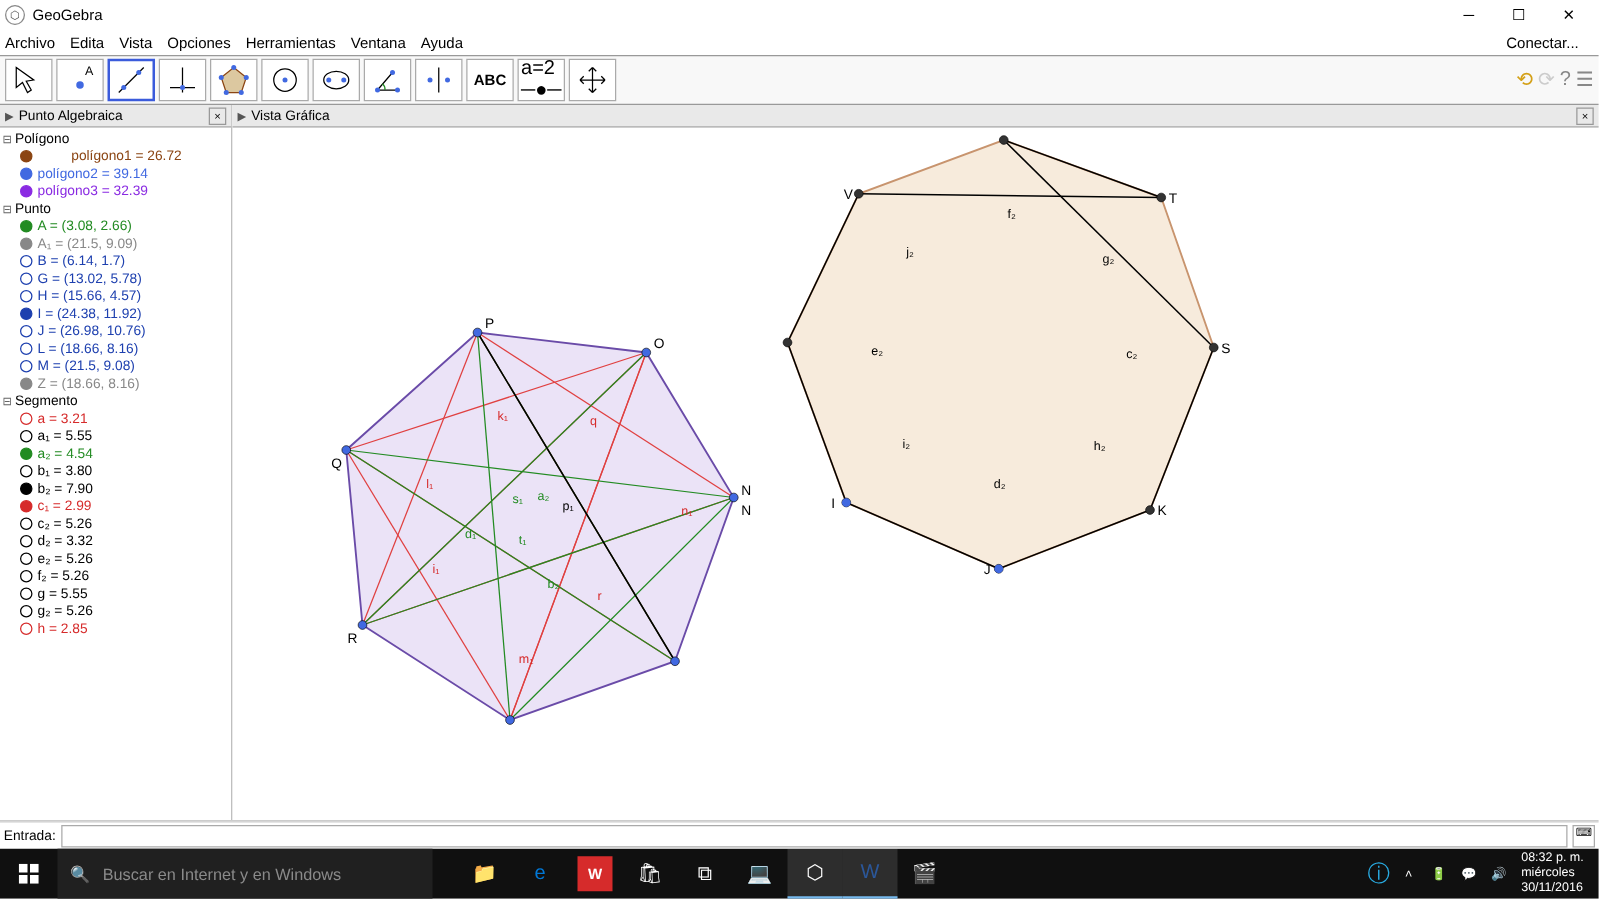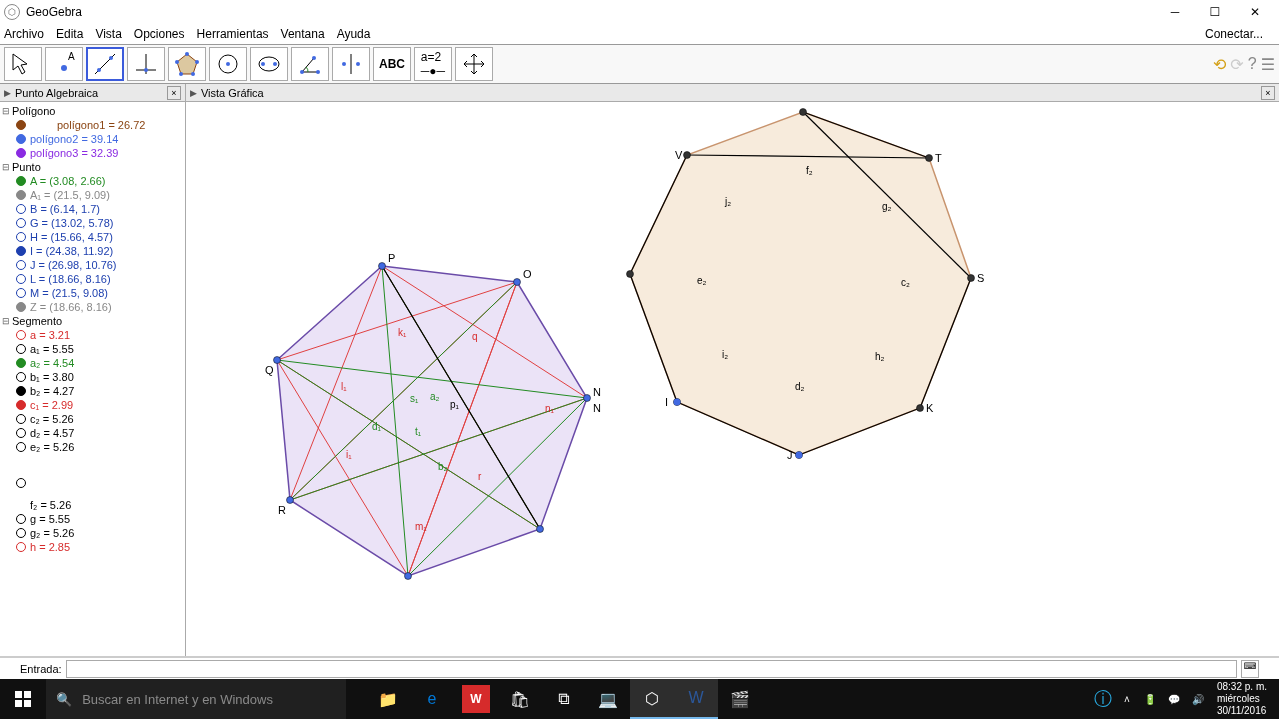--- a/index.html
+++ b/index.html
@@ -28,21 +28,21 @@
 .tree { flex: 1; overflow-y: auto; font-size: 11px; padding: 2px; }
 .tree::-webkit-scrollbar { width: 14px; }
 .tree::-webkit-scrollbar-track { background: #f0f0f0; }
 .tree::-webkit-scrollbar-thumb { background: #c8c8c8; }
 .cat { display: flex; align-items: center; padding: 1px 0; }
 .cat .tgl { width: 10px; font-size: 9px; color: #666; }
 .item { display: flex; align-items: center; padding: 1px 0 1px 14px; }
 .bullet { width: 10px; height: 10px; border: 1px solid #888; border-radius: 50%; margin-right: 4px; flex-shrink: 0; }
 .graphics { flex: 1; position: relative; background: #fff; }
 .graphics svg { position: absolute; top: 0; left: 0; }
-.input-bar { height: 22px; display: flex; align-items: center; font-size: 11px; padding: 0 20px; border-top: 1px solid #ccc; }
+.input-bar { height: 22px; display: flex; align-items: center; font-size: 11px; padding: 0 3px; border-top: 1px solid #ccc; }
 .input-bar input { flex: 1; height: 18px; border: 1px solid #aaa; margin: 0 4px; font-size: 11px; padding: 0 2px; }
 .input-bar .kb { width: 18px; height: 18px; border: 1px solid #aaa; font-size: 9px; text-align: center; }
 .taskbar { height: 40px; background: #101010; display: flex; align-items: center; color: #fff; }
 .start { width: 46px; height: 40px; display: flex; align-items: center; justify-content: center; }
 .search-box { flex: 0 0 300px; height: 40px; display: flex; align-items: center; padding: 0 10px; color: #8a8a8a; font-size: 13px; background: #202020; }
 .task-icons { display: flex; align-items: center; height: 40px; margin-left: 20px; }
 .task-icon { width: 44px; height: 40px; display: flex; align-items: center; justify-content: center; font-size: 16px; }
 .task-icon.running { border-bottom: 2px solid #76b9ed; background: rgba(255,255,255,.12); }
 .tray { margin-left: auto; display: flex; align-items: center; padding-right: 6px; font-size: 10px; }
 .tray-icon { width: 24px; text-align: center; }
@@ -133,21 +133,21 @@
       </svg>
     </div>
   <div class="tool">
       <svg viewBox="0 0 28 28">
         <line x1="14" y1="4" x2="14" y2="24" stroke="#000"></line>
         <circle cx="7" cy="14" r="2" fill="#4169e1"></circle>
         <circle cx="21" cy="14" r="2" fill="#4169e1"></circle>
       </svg>
     </div>
   <div class="tool" style="font-weight:bold;font-size:12px">ABC</div>
-  <div class="tool" style="font-size:12px">a=2<br>─●─</div>
+  <div class="tool" style="font-size:16px">a=2<br>─●─</div>
   <div class="tool">
       <svg viewBox="0 0 28 28">
         <path d="M14 4 L14 24 M4 14 L24 14 M14 4 L11 7 M14 4 L17 7 M14 24 L11 21 M14 24 L17 21 M4 14 L7 11 M4 14 L7 17 M24 14 L21 11 M24 14 L21 17" stroke="#000" fill="none"></path>
       </svg>
     </div>
   <div class="toolbar-right">
     <span style="color:#d4a017">⟲</span>
     <span style="color:#ccc">⟳</span>
     <span style="color:#888">?</span>
     <span style="color:#888">☰</span>
@@ -231,41 +231,41 @@
           <div class="item">
             <span class="bullet" style="border-color: rgb(34, 139, 34); background: rgb(34, 139, 34);"></span>
             <span style="color: rgb(34, 139, 34);">a₂ = 4.54</span>
           </div>
           <div class="item">
             <span class="bullet" style="border-color: rgb(0, 0, 0);"></span>
             <span style="color: rgb(0, 0, 0);">b₁ = 3.80</span>
           </div>
           <div class="item">
             <span class="bullet" style="border-color: rgb(0, 0, 0); background: rgb(0, 0, 0);"></span>
-            <span style="color: rgb(0, 0, 0);">b₂ = 4.27</span>
+            <span style="color: rgb(0, 0, 0);">b₂ = 7.90</span>
           </div>
           <div class="item">
             <span class="bullet" style="border-color: rgb(214, 43, 43); background: rgb(214, 43, 43);"></span>
             <span style="color: rgb(214, 43, 43);">c₁ = 2.99</span>
           </div>
           <div class="item">
             <span class="bullet" style="border-color: rgb(0, 0, 0);"></span>
             <span style="color: rgb(0, 0, 0);">c₂ = 5.26</span>
           </div>
           <div class="item">
             <span class="bullet" style="border-color: rgb(0, 0, 0);"></span>
-            <span style="color: rgb(0, 0, 0);">d₂ = 4.57</span>
+            <span style="color: rgb(0, 0, 0);">d₂ = 3.32</span>
           </div>
           <div class="item">
             <span class="bullet" style="border-color: rgb(0, 0, 0);"></span>
             <span style="color: rgb(0, 0, 0);">e₂ = 5.26</span>
           </div>
           <div class="item">
             <span class="bullet" style="border-color: rgb(0, 0, 0);"></span>
-            <span style="color: rgb(0, 0, 0); margin-top: 44px;">f₂ = 5.26</span>
+            <span style="color: rgb(0, 0, 0);">f₂ = 5.26</span>
           </div>
           <div class="item">
             <span class="bullet" style="border-color: rgb(0, 0, 0);"></span>
             <span style="color: rgb(0, 0, 0);">g = 5.55</span>
           </div>
           <div class="item">
             <span class="bullet" style="border-color: rgb(0, 0, 0);"></span>
             <span style="color: rgb(0, 0, 0);">g₂ = 5.26</span>
           </div>
           <div class="item">

